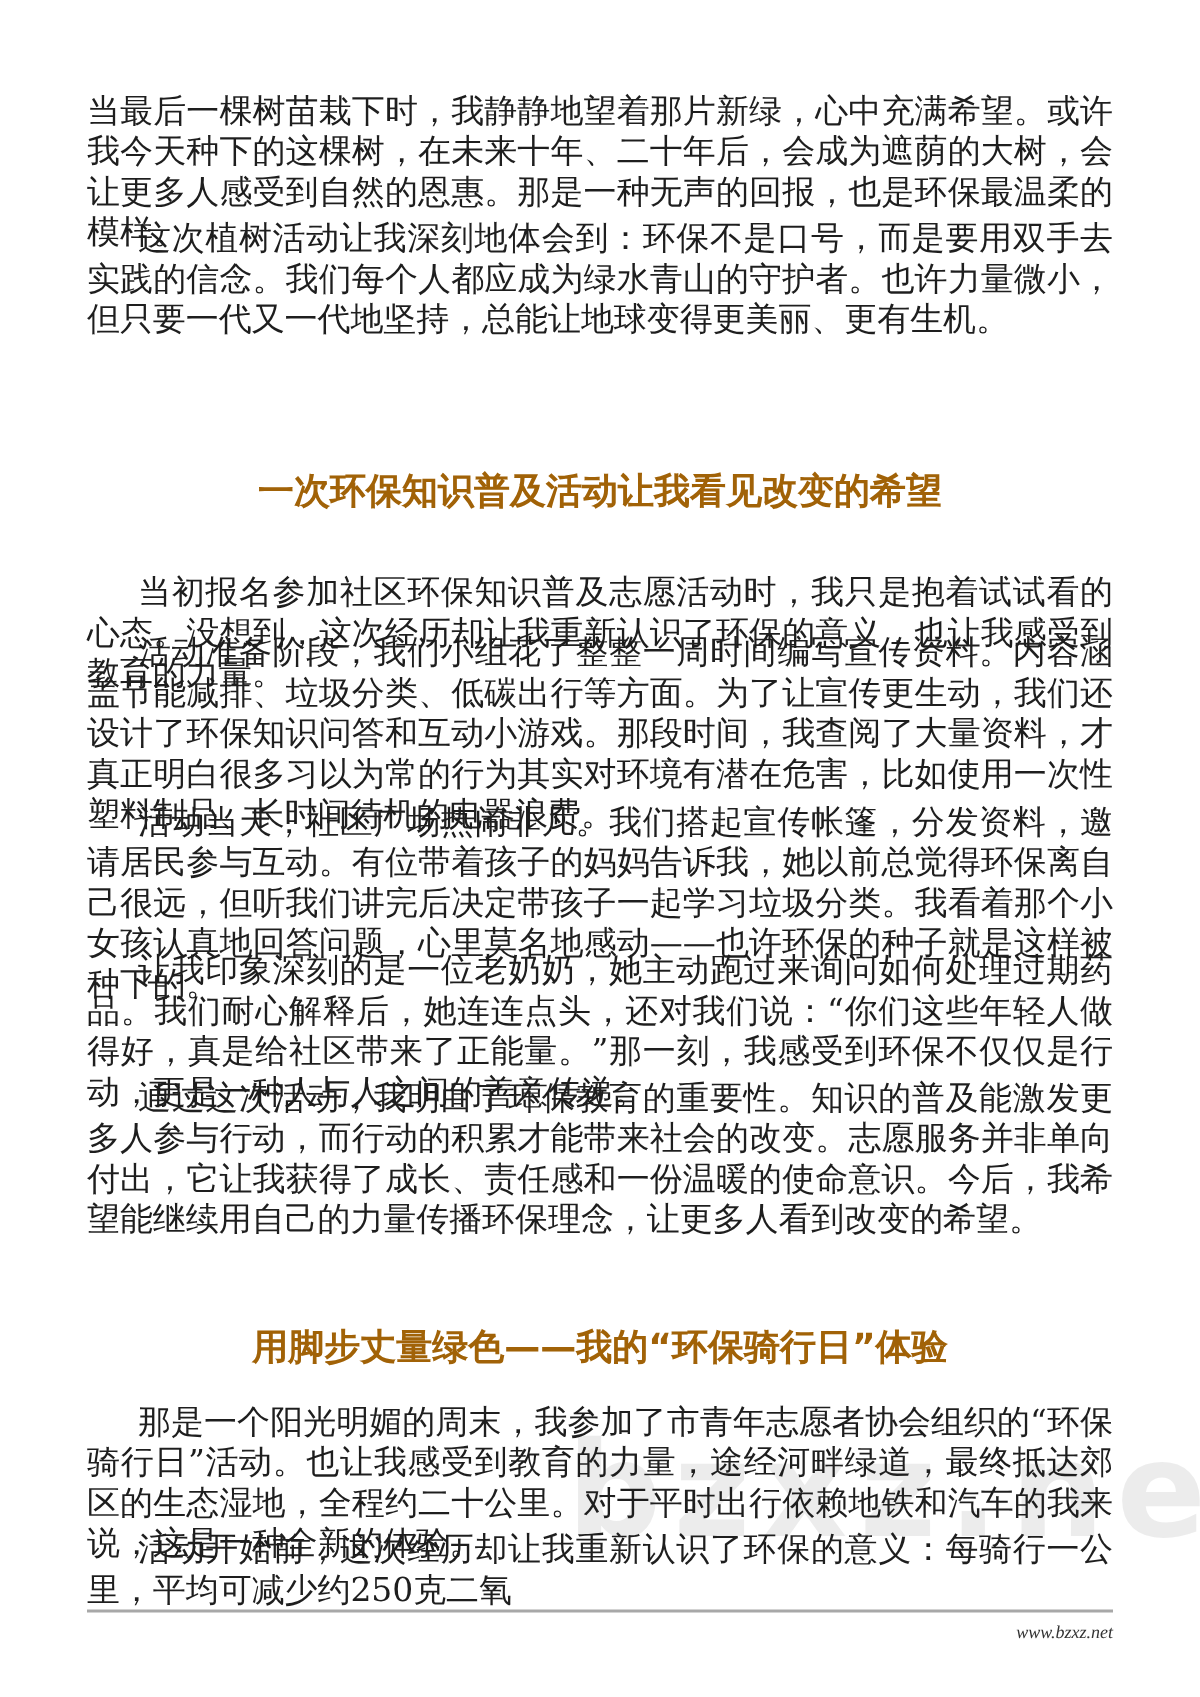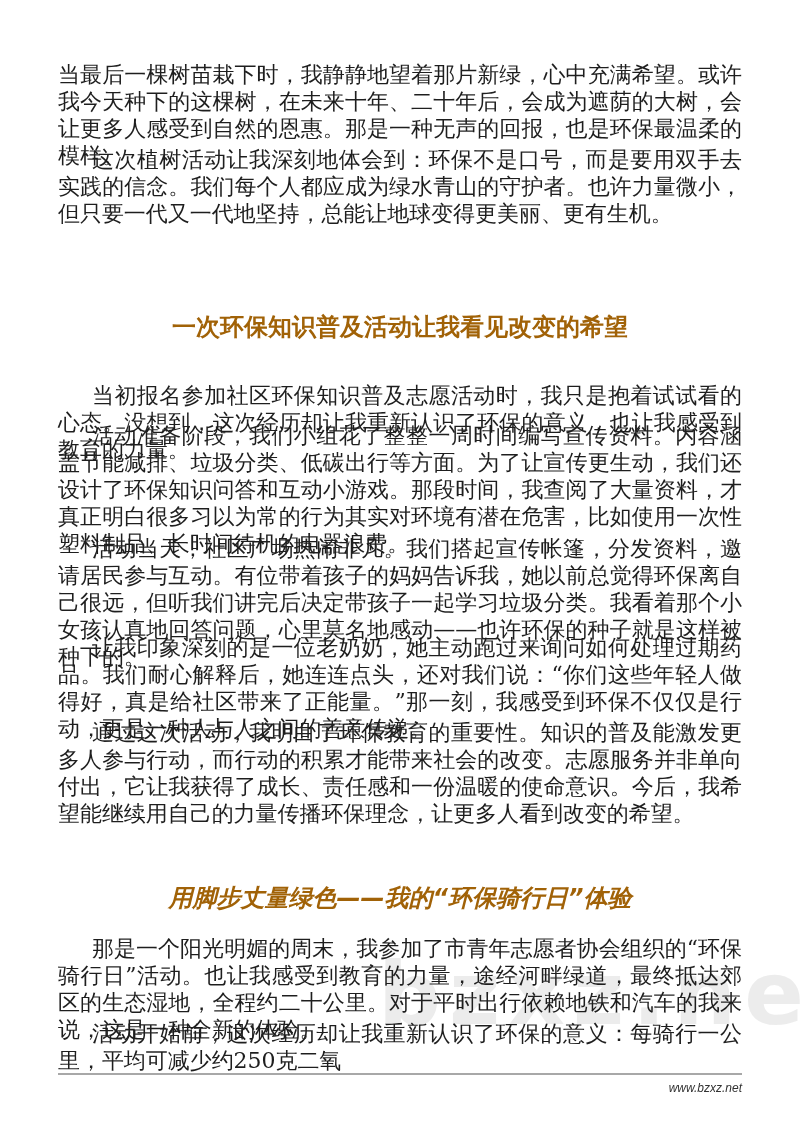--- a/index.html
+++ b/index.html
@@ -65,21 +65,21 @@
     left: 58px;
     top: 1073px;
     width: 684px;
     height: 0;
     border-top: 2px solid #a8a8a8;
   }
   .footer-site {
     position: absolute;
     right: 58px;
     top: 1081px;
-    font-family: Liberation Sans, sans-serif;
+    font-family: Liberation Serif, serif;
     font-style: italic;
     font-size: 12px;
     color: #333333;
   }
 </style>
 </head>
 <body>
 
 <div class="watermark">bzxz.net</div>
 
@@ -88,20 +88,20 @@
   <p class="para" style="top:61px;">当最后一棵树苗栽下时，我静静地望着那片新绿，心中充满希望。或许我今天种下的这棵树，在未来十年、二十年后，会成为遮荫的大树，会让更多人感受到自然的恩惠。那是一种无声的回报，也是环保最温柔的模样。</p>
   <p class="para indent" style="top:146px;">这次植树活动让我深刻地体会到：环保不是口号，而是要用双手去实践的信念。我们每个人都应成为绿水青山的守护者。也许力量微小，但只要一代又一代地坚持，总能让地球变得更美丽、更有生机。</p>
 
   <h2 class="heading" style="top:311px;">一次环保知识普及活动让我看见改变的希望</h2>
   <p class="para indent" style="top:382px;">当初报名参加社区环保知识普及志愿活动时，我只是抱着试试看的心态。没想到，这次经历却让我重新认识了环保的意义，也让我感受到教育的力量。</p>
   <p class="para indent" style="top:422px;">活动准备阶段，我们小组花了整整一周时间编写宣传资料。内容涵盖节能减排、垃圾分类、低碳出行等方面。为了让宣传更生动，我们还设计了环保知识问答和互动小游戏。那段时间，我查阅了大量资料，才真正明白很多习以为常的行为其实对环境有潜在危害，比如使用一次性塑料制品、长时间待机的电器浪费。</p>
   <p class="para indent" style="top:535px;">活动当天，社区广场热闹非凡。我们搭起宣传帐篷，分发资料，邀请居民参与互动。有位带着孩子的妈妈告诉我，她以前总觉得环保离自己很远，但听我们讲完后决定带孩子一起学习垃圾分类。我看着那个小女孩认真地回答问题，心里莫名地感动——也许环保的种子就是这样被种下的。</p>
   <p class="para indent" style="top:634px;">让我印象深刻的是一位老奶奶，她主动跑过来询问如何处理过期药品。我们耐心解释后，她连连点头，还对我们说：“你们这些年轻人做得好，真是给社区带来了正能量。”那一刻，我感受到环保不仅仅是行动，更是一种人与人之间的善意传递。</p>
   <p class="para indent" style="top:719px;">通过这次活动，我明白了环保教育的重要性。知识的普及能激发更多人参与行动，而行动的积累才能带来社会的改变。志愿服务并非单向付出，它让我获得了成长、责任感和一份温暖的使命意识。今后，我希望能继续用自己的力量传播环保理念，让更多人看到改变的希望。</p>
 
-  <h2 class="heading" style="top:882px;font-style:italic;">用脚步丈量绿色——我的“环保骑行日”体验</h2>
+  <h2 class="heading" style="top:882px;">用脚步丈量绿色——我的“环保骑行日”体验</h2>
   <p class="para indent" style="top:935px;">那是一个阳光明媚的周末，我参加了市青年志愿者协会组织的“环保骑行日”活动。也让我感受到教育的力量，途经河畔绿道，最终抵达郊区的生态湿地，全程约二十公里。对于平时出行依赖地铁和汽车的我来说，这是一种全新的体验。</p>
   <p class="para indent" style="top:1020px;">活动开始前，这次经历却让我重新认识了环保的意义：每骑行一公里，平均可减少约250克二氧</p>
 
 </div>
 
 <div class="footer-rule"></div>
 <div class="footer-site">www.bzxz.net</div>
 
 </body></html>

